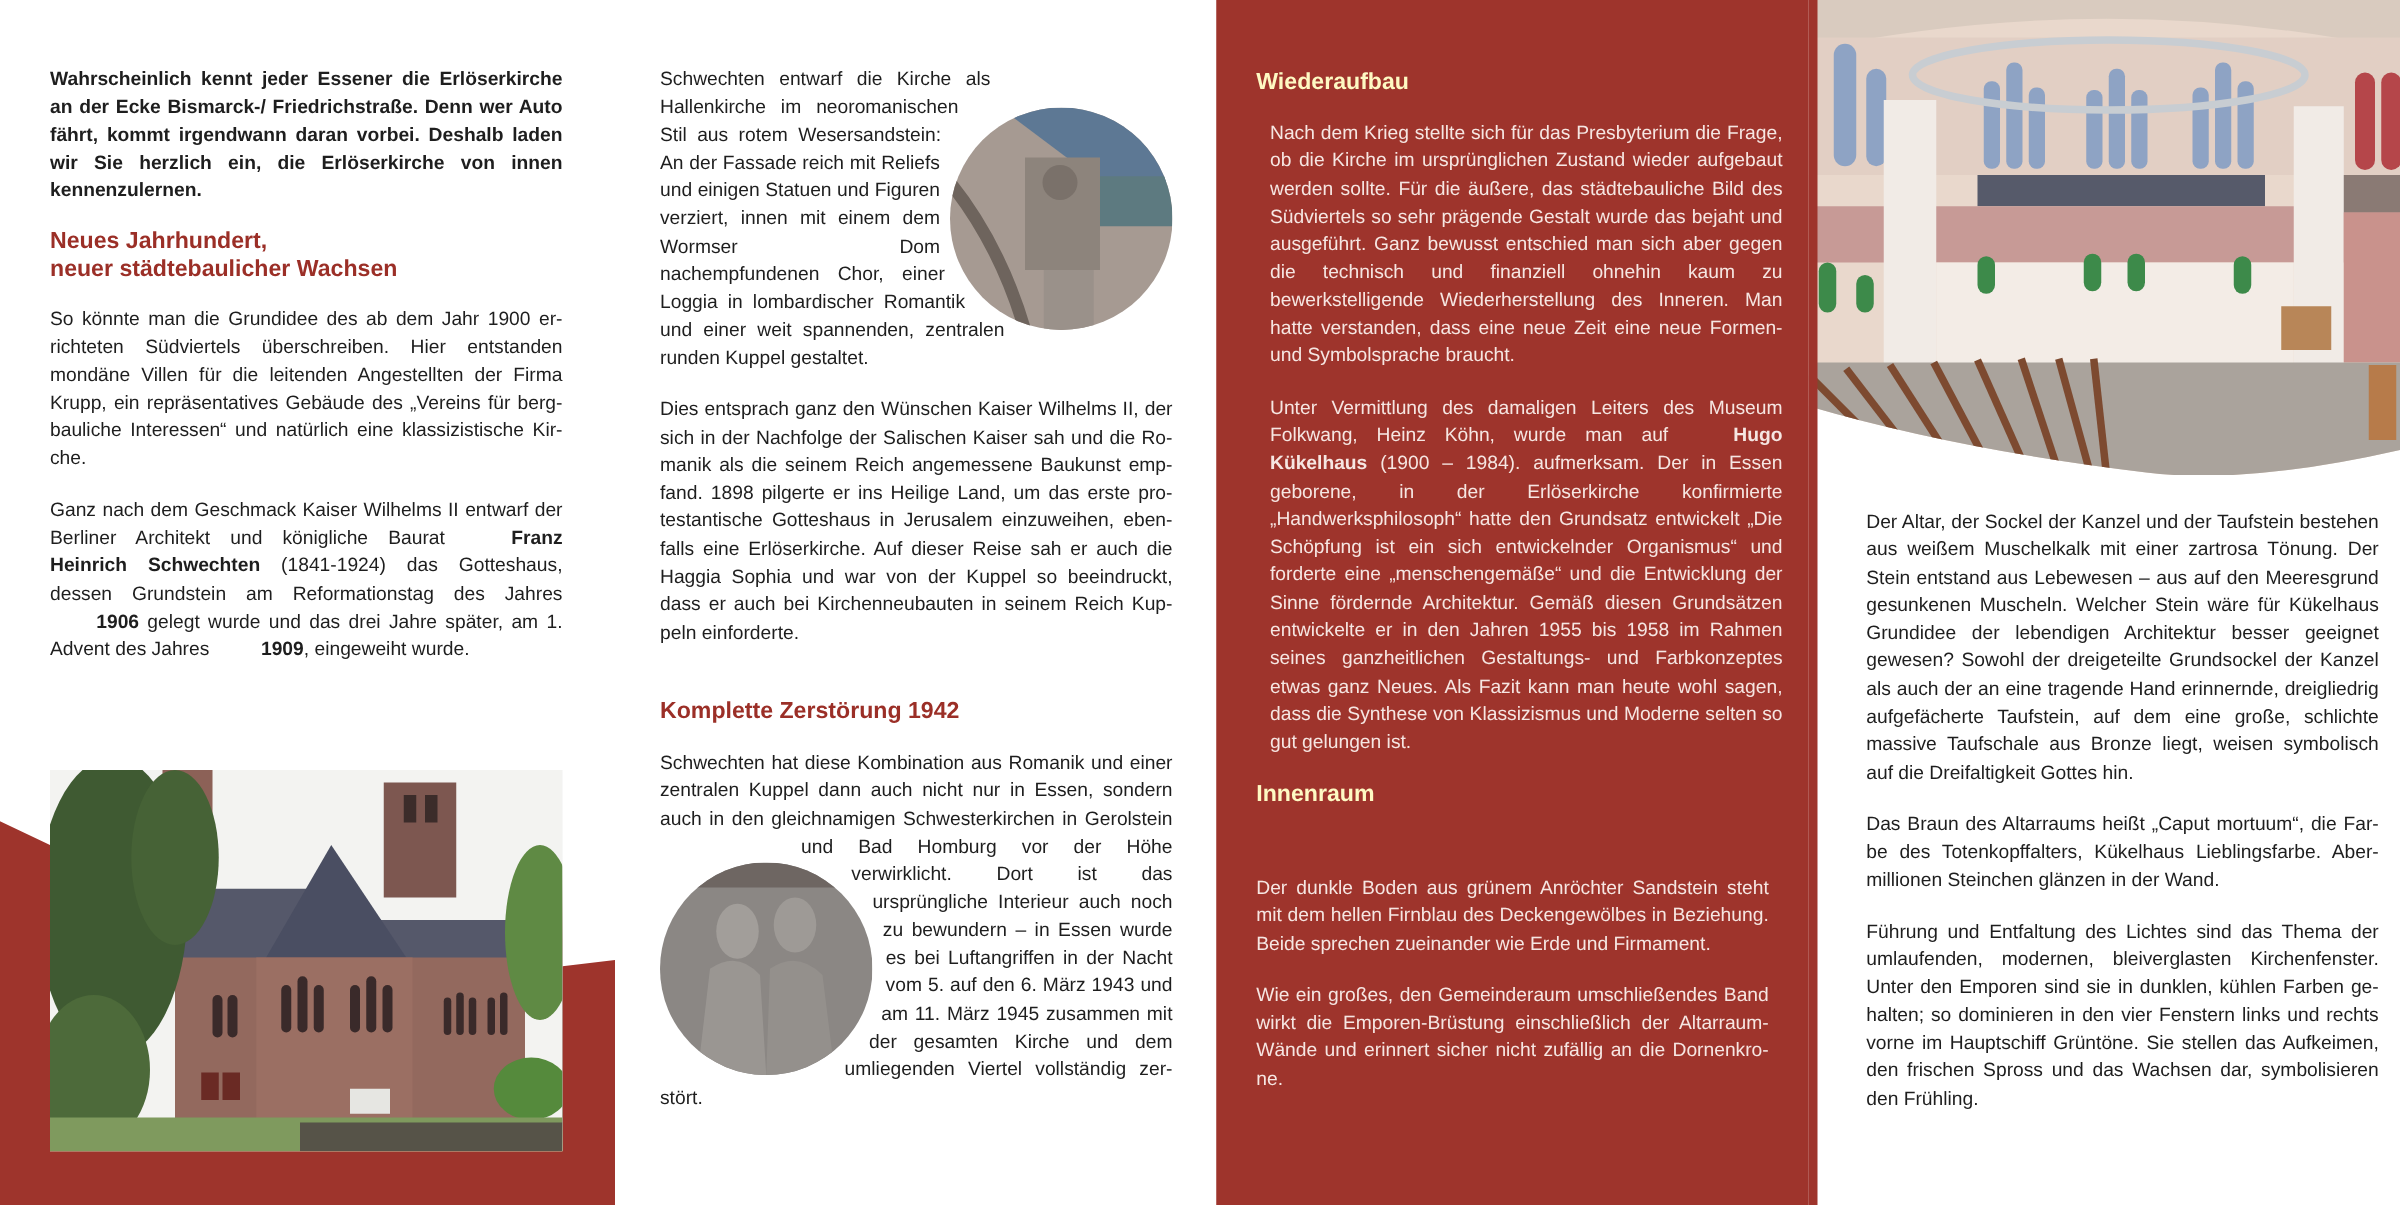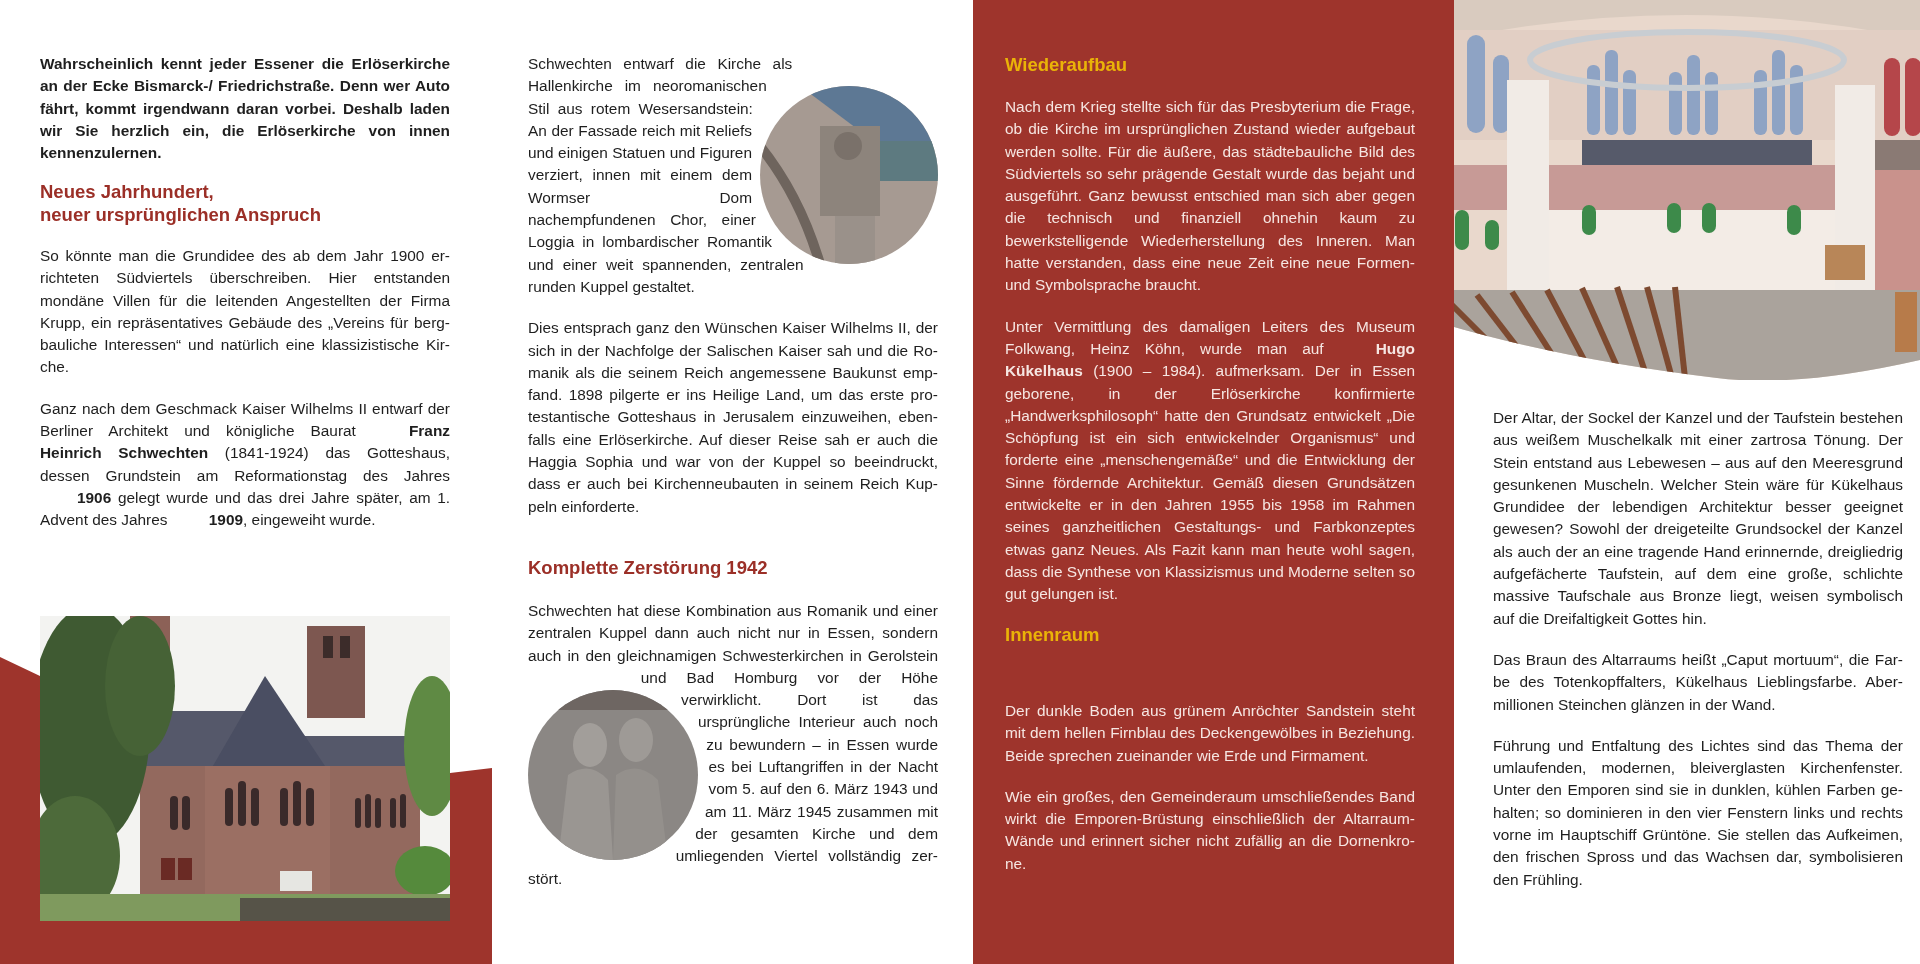--- a/index.html
+++ b/index.html
@@ -21,21 +21,21 @@
     line-height: 22.3px;
     text-align: justify;
     hyphens: manual;
   }
   .txt p { margin: 0 0 19px 0; }
   .txt b { font-weight: bold; margin-left: 37px; }
   h2 {
     margin: 0; font-size: 18.5px; line-height: 23px; font-weight: bold;
   }
   .p1 h2, .p2 h2 { color: #9b2f27; }
-  .p3 h2 { color: #eab308; }
+  .p3 h2 { color: #fef9c3; }
 
   
   .p1 .t1 { left: 40px; top: 53px; width: 410px; font-weight: bold; }
   .p1 .h1 { position: absolute; left: 40px; top: 180px; width: 410px; }
   .p1 .t2 { left: 40px; top: 245px; width: 410px; }
   .red-shape {
     position: absolute; left: 0; top: 0; width: 492px; height: 964px;
   }
   .photo-church {
     position: absolute; left: 40px; top: 616px; width: 410px; height: 305px;
@@ -51,21 +51,21 @@
   }
   .p2 .h1 { position: absolute; left: 41px; top: 556px; width: 410px; }
   .p2 .t3 { left: 41px; top: 600px; width: 410px; }
   .p2 .t3 .floatcirc2 {
     float: left; width: 170px; height: 170px; shape-outside: circle(50%);
     margin: 2px 12px 4px 0; border-radius: 50%; overflow: hidden;
   }
 
   
   .p3 .h1 { position: absolute; left: 32px; top: 53px; }
-  .p3 .t1 { left: 32px; top: 96px; width: 410px; color: #f6e6e2; }
+  .p3 .t1 { left: 43px; top: 96px; width: 410px; color: #f6e6e2; }
   .p3 .h2b { position: absolute; left: 32px; top: 623px; }
   .p3 .t2 { left: 32px; top: 666px; width: 410px; color: #f6e6e2; margin-top: 34px; }
 
   
   .photo-interior { position: absolute; left: 0; top: 0; width: 473px; height: 380px; }
   .p4 .t1 { left: 46px; top: 407px; width: 410px; }
   .left-strip { position: absolute; left: 1447px; top: 0; width: 7px; height: 964px; background: #9e342c; }
 </style>
 </head>
 <body>
@@ -74,21 +74,21 @@
   <svg class="red-shape" width="492" height="964" viewBox="0 0 492 964">
     <polygon points="0,657 40,676 40,921 450,921 450,773 492,768 492,964 0,964" fill="#9e342c"></polygon>
   </svg>
 
   <div class="txt t1">
     <p>Wahrscheinlich kennt jeder Essener die Erlöserkirche an der Ecke Bismarck-/ Friedrichstraße. Denn wer Auto fährt, kommt irgendwann daran vorbei. Deshalb laden wir Sie herzlich ein, die Erlöserkirche von innen kennenzulernen.</p>
   </div>
 
   <h2 class="h1">
     <span>Neues Jahrhundert,</span><br>
-    <span>neuer ursprünglichen Anspruch</span>
+    <span>neuer städtebaulicher Wachsen</span>
   </h2>
 
   <div class="txt t2">
     <p>So könnte man die Grundidee des ab dem Jahr 1900 er­richteten Südviertels überschreiben. Hier entstanden mondäne Villen für die leitenden Angestellten der Firma Krupp, ein repräsentatives Gebäude des „Vereins für berg­bauliche Interessen“ und natürlich eine klassizistische Kir­che.</p>
     <p>
       <span>Ganz nach dem Geschmack Kaiser Wilhelms II entwarf der Berliner Architekt und königliche Baurat </span><b>Franz Heinrich Schwechten</b><span> (1841-1924) das Gotteshaus, dessen Grund­stein am Reformationstag des Jahres </span><b>1906</b><span> gelegt wurde und das drei Jahre später, am 1. Advent des Jahres </span><b>1909</b><span>, eingeweiht wurde.</span>
     </p>
   </div>
 
   <div class="photo-church">

